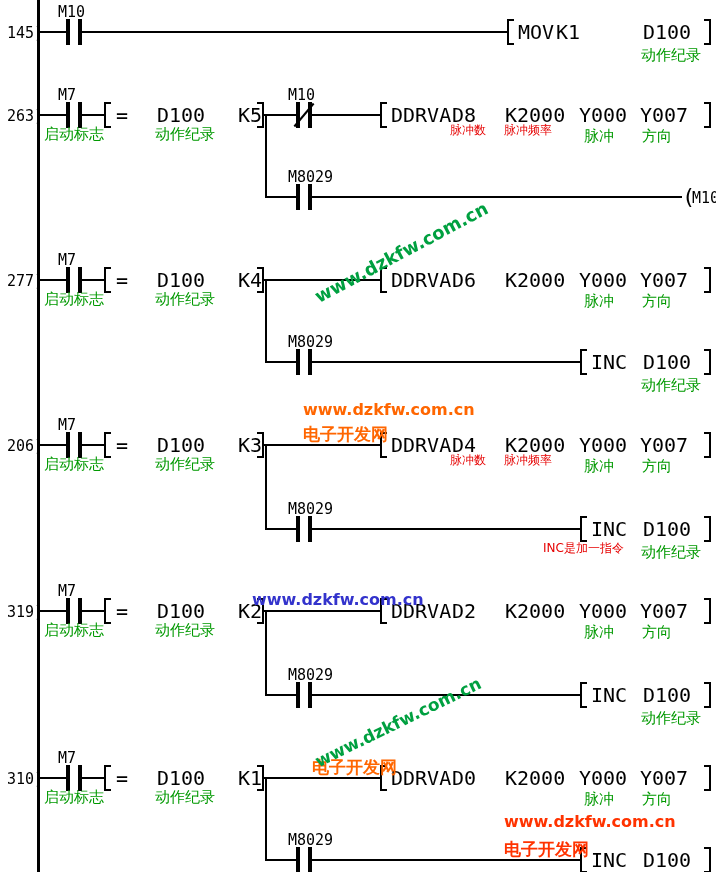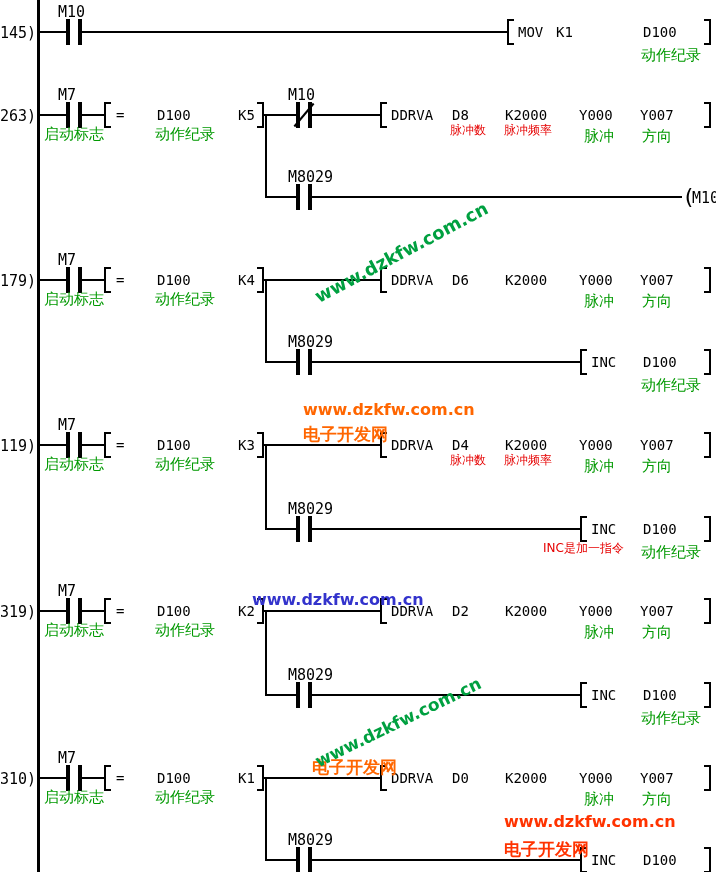--- a/index.html
+++ b/index.html
@@ -4,31 +4,31 @@
 <style>
   html,body { margin:0; padding:0; background:#ffffff; }
   #stage {
     position:relative; overflow:hidden;
     font-family:"DejaVu Sans Mono","Liberation Mono",monospace;
     color:#000;
   }
   .rail   { position:absolute; background:#000; }
   .wire-h { position:absolute; height:2px; background:#000; }
   .wire-v { position:absolute; width:2px;  background:#000; }
-  .rung-num { position:absolute; left:0; width:50px; text-align:left;
+  .rung-num { position:absolute; left:0; width:50px; text-align:center;
               font-size:15px; line-height:18px; white-space:pre; }
   .contact { position:absolute; }
   .bar    { position:absolute; width:4px; height:26px; background:#000; }
   .slash  { position:absolute; width:30px; height:2px; background:#000; transform:rotate(-50deg); }
   .dev-label { position:absolute; font-size:15px; line-height:18px; white-space:pre; }
   .iblock { position:absolute; }
   .bracket { position:absolute; width:7px; height:26px; box-sizing:border-box; }
   .bracket.open  { border-left:2px solid #000;  border-top:2px solid #000; border-bottom:2px solid #000; }
   .bracket.close { border-right:2px solid #000; border-top:2px solid #000; border-bottom:2px solid #000; }
-  .token { position:absolute; font-size:14px; line-height:17px; white-space:pre; }
+  .token { position:absolute; font-size:20px; line-height:17px; white-space:pre; }
   .coil  { position:absolute; }
   .coil-paren { position:absolute; font-size:22px; line-height:26px; }
   .comment { position:absolute; font-size:15px; line-height:18px; white-space:pre;
              font-family:"DejaVu Sans","Liberation Sans",sans-serif; }
   .note    { position:absolute; font-size:12px; line-height:14px; white-space:pre;
              font-family:"DejaVu Sans","Liberation Sans",sans-serif; }
   .wm { position:absolute; font-weight:bold; white-space:nowrap; pointer-events:none;
         font-family:"DejaVu Sans","Liberation Sans",sans-serif;
         transform-origin:0 50%; }
 </style>
@@ -96,21 +96,21 @@
     <div class="wire-h" style="left: 312px; top: 196px; width: 370px;"></div>
     <div class="contact" style="left: 294px; top: 184px; width: 20px; height: 26px;">
       <div class="bar" style="left: 2px; top: 0px;"></div>
       <div class="bar" style="left: 14px; top: 0px;"></div>
     </div>
     <div class="dev-label" style="left: 288px; top: 168px;">M8029</div>
     <div class="coil" style="left: 682px; top: 184px; width: 36px; height: 26px;">
       <div class="coil-paren" style="left: 0px; top: 0px;">(</div>
       <div class="dev-label" style="left: 10px; top: 5px;">M10</div>
     </div>
-    <div class="rung-num" style="top: 272px;">179)</div>
+    <div class="rung-num" style="top: 272px;">277)</div>
     <div class="wire-h" style="left: 40px; top: 279px; width: 26px;"></div>
     <div class="wire-h" style="left: 82px; top: 279px; width: 22px;"></div>
     <div class="wire-h" style="left: 263px; top: 279px; width: 117px;"></div>
     <div class="wire-v" style="left: 265px; top: 280px; height: 82px;"></div>
     <div class="contact" style="left: 64px; top: 267px; width: 20px; height: 26px;">
       <div class="bar" style="left: 2px; top: 0px;"></div>
       <div class="bar" style="left: 14px; top: 0px;"></div>
     </div>
     <div class="dev-label" style="left: 58px; top: 251px;">M7</div>
     <div class="iblock" style="left: 104px; top: 267px; width: 160px; height: 26px;">
@@ -140,21 +140,21 @@
       <div class="bar" style="left: 14px; top: 0px;"></div>
     </div>
     <div class="dev-label" style="left: 288px; top: 333px;">M8029</div>
     <div class="iblock" style="left: 580px; top: 349px; width: 131px; height: 26px;">
       <div class="bracket open" style="left: 0px; top: 0px;"></div>
       <div class="bracket close" style="left: 124px; top: 0px;"></div>
       <div class="token" style="left: 11px; top: 5px;">INC</div>
       <div class="token" style="left: 63px; top: 5px;">D100</div>
     </div>
     <div class="comment" style="left: 641px; top: 376px; color: rgb(0, 153, 0);">动作纪录</div>
-    <div class="rung-num" style="top: 437px;">119)</div>
+    <div class="rung-num" style="top: 437px;">206)</div>
     <div class="wire-h" style="left: 40px; top: 444px; width: 26px;"></div>
     <div class="wire-h" style="left: 82px; top: 444px; width: 22px;"></div>
     <div class="wire-h" style="left: 263px; top: 444px; width: 117px;"></div>
     <div class="wire-v" style="left: 265px; top: 445px; height: 84px;"></div>
     <div class="contact" style="left: 64px; top: 432px; width: 20px; height: 26px;">
       <div class="bar" style="left: 2px; top: 0px;"></div>
       <div class="bar" style="left: 14px; top: 0px;"></div>
     </div>
     <div class="dev-label" style="left: 58px; top: 416px;">M7</div>
     <div class="iblock" style="left: 104px; top: 432px; width: 160px; height: 26px;">

